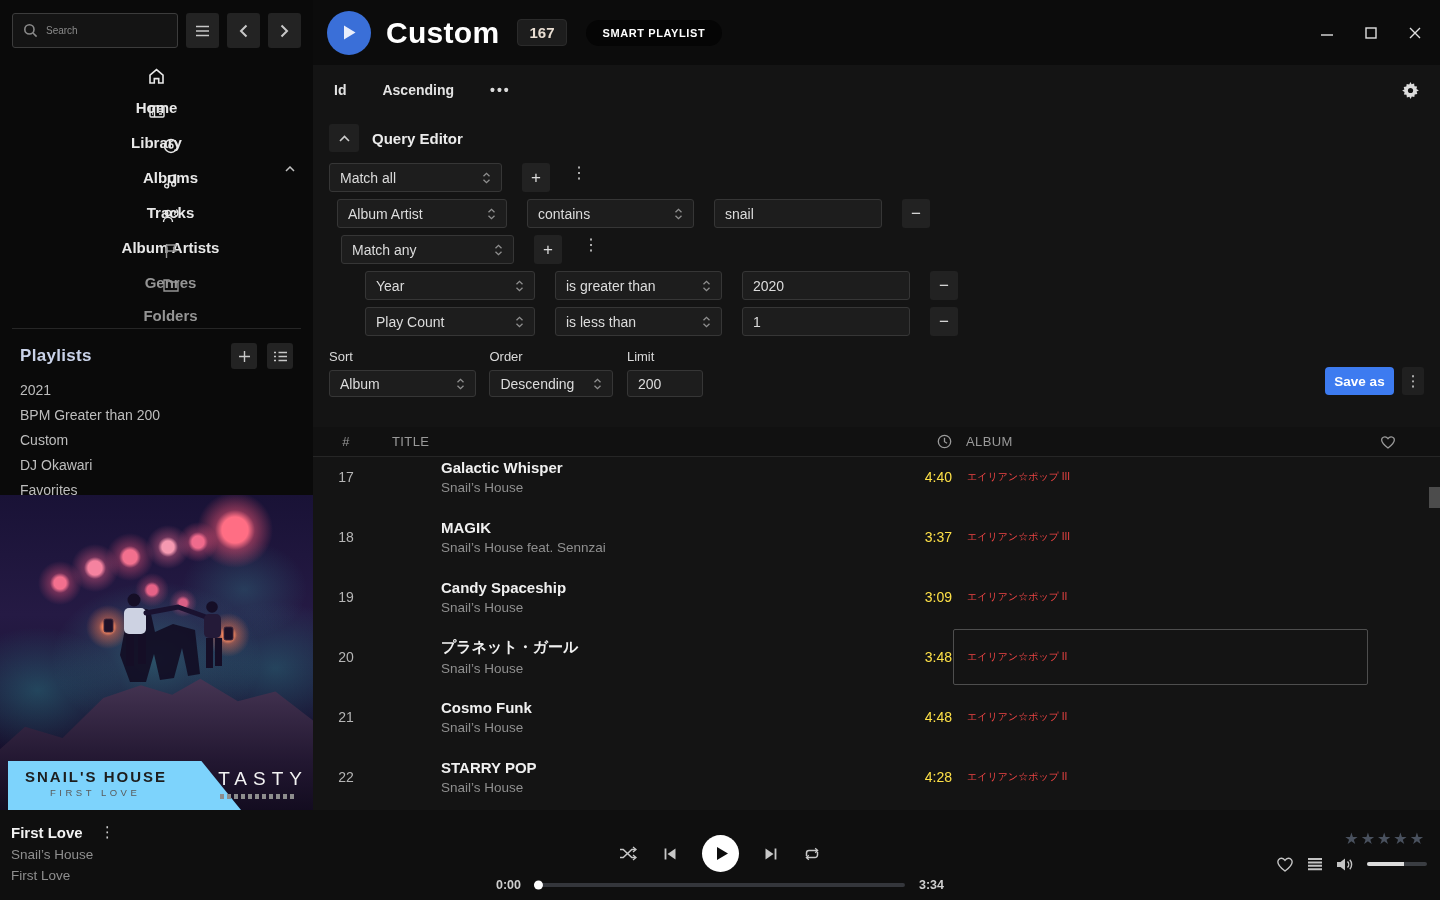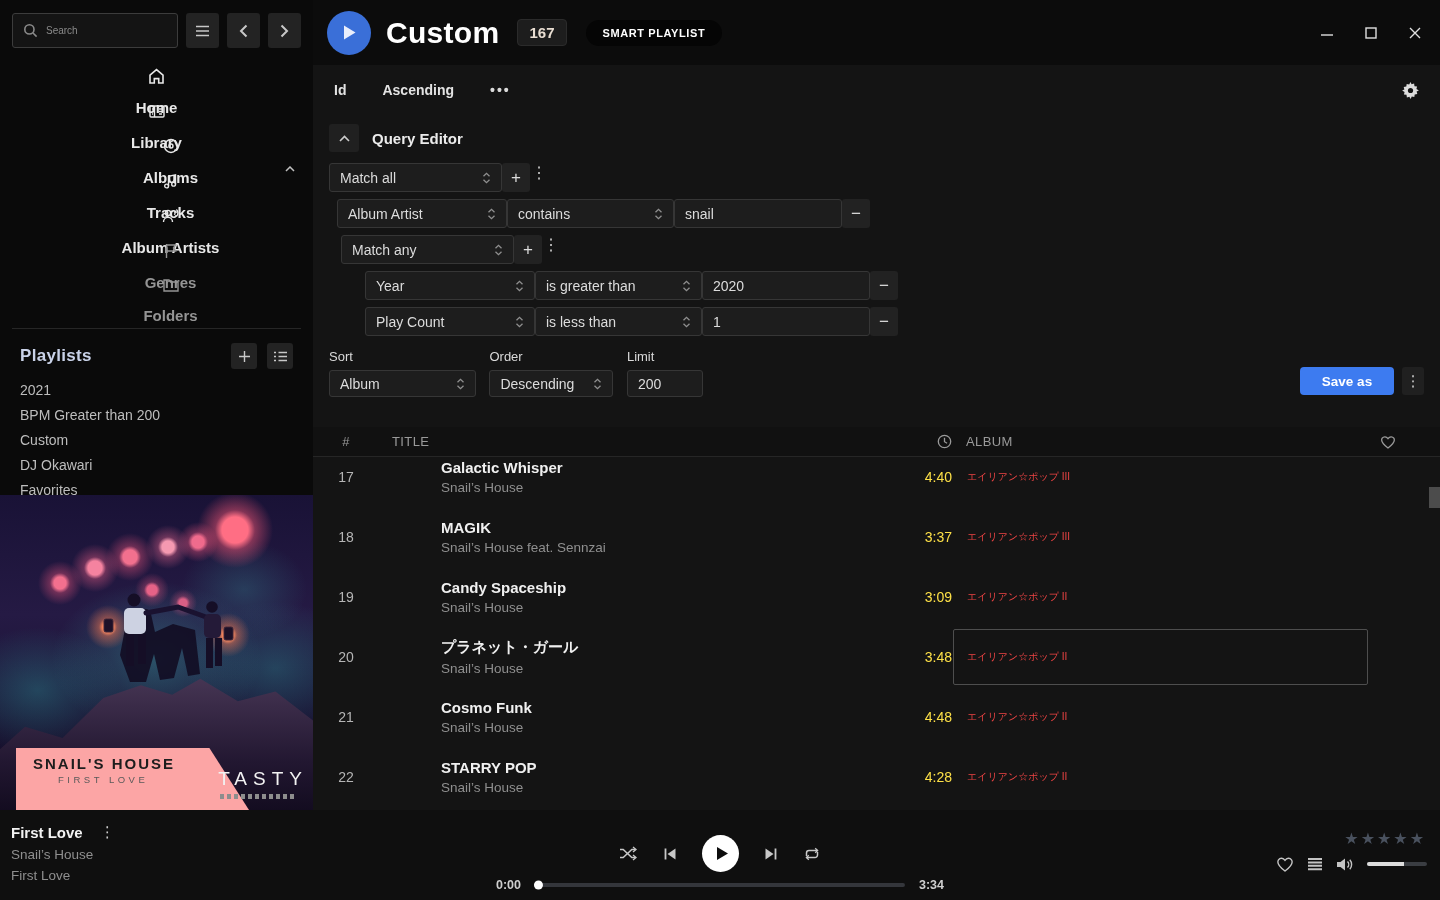--- a/index.html
+++ b/index.html
@@ -47,21 +47,21 @@
       radial-gradient(circle at 168px 52px, #f599b1 0 6px, rgba(255,110,150,.35) 10px, transparent 22px),
       radial-gradient(circle at 198px 47px, #ef6b8d 0 6px, rgba(255,90,130,.35) 10px, transparent 20px),
       radial-gradient(circle at 152px 95px, #e66287 0 5px, rgba(240,90,130,.3) 8px, transparent 17px),
       radial-gradient(circle at 183px 108px, #d95f85 0 4px, rgba(230,90,130,.3) 7px, transparent 14px),
       radial-gradient(circle at 108px 132px, #ff8a5f 0 5px, rgba(255,120,80,.45) 9px, transparent 22px),
       radial-gradient(circle at 228px 140px, #ff8a5f 0 5px, rgba(255,120,80,.45) 9px, transparent 22px); }
   .art-figures { position:absolute; inset:0; }
   .rocks { position:absolute; left:0; right:0; bottom:0; height:160px;
     background:linear-gradient(180deg, #52405f 0%, #3a2b48 35%, #221731 70%, #130c20 100%);
     clip-path:polygon(0 62%, 8% 48%, 20% 55%, 33% 30%, 45% 22%, 55% 28%, 64% 18%, 76% 32%, 88% 26%, 100% 44%, 100% 100%, 0 100%); }
-  .banner { position:absolute; left:16px; bottom:0; width:233px; height:62px; background:#fca5a5;
+  .banner { position:absolute; left:8px; bottom:0; width:233px; height:49px; background:#7dd3fc;
     clip-path:polygon(0 0, 83% 0, 100% 100%, 0 100%); }
   .banner-artist { font-weight:800; font-size:15px; letter-spacing:2px; color:#1d1d1d; margin:7px 0 0 17px; }
   .banner-title { font-size:9.5px; letter-spacing:3.5px; color:#5a5a5a; margin:2px 0 0 42px; }
   .tasty { position:absolute; right:5px; bottom:11px; text-align:left; }
   .tasty-word { color:#f2f2f2; font-size:19px; letter-spacing:6px; font-weight:400; }
   .tasty-sub { height:5px; width:74px; margin:4px 0 0 2px;
     background:repeating-linear-gradient(90deg,#8d8d8d 0 4px, transparent 4px 7px); }
 
   
   .main { position:absolute; left:313px; top:0; width:1127px; height:810px; background:#141414; }
@@ -81,38 +81,38 @@
     font-size:14px; font-weight:700; color:#e3e3e3; }
   .toolbar .tb-item { cursor:pointer; }
   .toolbar .tb-gap { width:36px; }
   .more-h { color:#dadada; letter-spacing:2px; font-weight:800; cursor:pointer; background:none; border:0; font-size:14px; }
   .gear-btn { position:absolute; right:21px; background:none; border:0; color:#dcdcdc; cursor:pointer; }
 
   .qe-head { display:flex; align-items:center; gap:13px; margin:9px 0 11px 16px; }
   .qe-collapse { width:30px; height:28px; background:#202020; border:0; border-radius:3px;
     color:#ccc; display:flex; align-items:center; justify-content:center; cursor:pointer; }
   .qe-title { font-size:15px; font-weight:700; color:#ececec; }
-  .qe-row { display:flex; align-items:flex-start; gap:0; margin-bottom:7px; }
+  .qe-row { display:flex; align-items:flex-start; gap:20px; margin-bottom:7px; }
   .ind-1 { margin-left:16px; } .ind-2 { margin-left:24px; } .ind-3 { margin-left:28px; } .ind-4 { margin-left:52px; }
   .sel { height:29px; background:#1d1d1d; border:1px solid #363636; border-radius:3px;
     display:flex; align-items:center; padding:0 10px; color:#dcdcdc; font-size:14px; cursor:pointer; }
   .sel .unfold { margin-left:auto; color:#8f8f8f; display:flex; }
   .w-match { width:173px; } .w-field { width:170px; } .w-op { width:167px; }
   .txt { height:29px; background:#1d1d1d; border:1px solid #363636; border-radius:3px;
     color:#dcdcdc; font-size:14px; padding:0 10px; outline:0; width:168px; }
   .sq-btn { width:28px; height:29px; background:#222; border:0; border-radius:3px; color:#ddd;
     font-size:17px; line-height:1; cursor:pointer; }
   .kebab-btn { background:transparent; border:0; color:#c8c8c8; font-size:16px; width:18px; cursor:pointer; }
 
   .sort-section { position:relative; margin:13px 16px 0; height:47px; }
   .sort-group { display:inline-block; vertical-align:top; margin-right:9px; }
   .sort-label { font-size:13px; color:#dadada; margin-bottom:6px; }
   .w-sort { width:147px; } .w-order { width:124px; } .w-limit { width:76px; height:27px; }
   .sort-group .sel { height:27px; }
-  .save-btn { position:absolute; right:30px; bottom:1px; width:94px; height:28px; background:#3d7bf0;
+  .save-btn { position:absolute; right:30px; bottom:1px; width:69px; height:28px; background:#3d7bf0;
     border:0; border-radius:4px; color:#fff; font-weight:700; font-size:13.5px; cursor:pointer; }
   .sort-more { position:absolute; right:0; bottom:1px; width:22px; height:28px; background:#202020;
     border:0; border-radius:3px; color:#ccc; font-size:15px; cursor:pointer; }
 
   
   .table-wrap { position:absolute; left:0; right:0; top:427px; bottom:0; overflow:hidden; }
   .table-head { position:relative; z-index:2; height:30px; display:flex; align-items:center;
     border-bottom:1px solid #262626; background:#111; color:#9a9a9a; font-size:13px; letter-spacing:.4px; }
   .col-num { width:66px; text-align:center; }
   .col-album { width:428px; padding-left:14px; }

